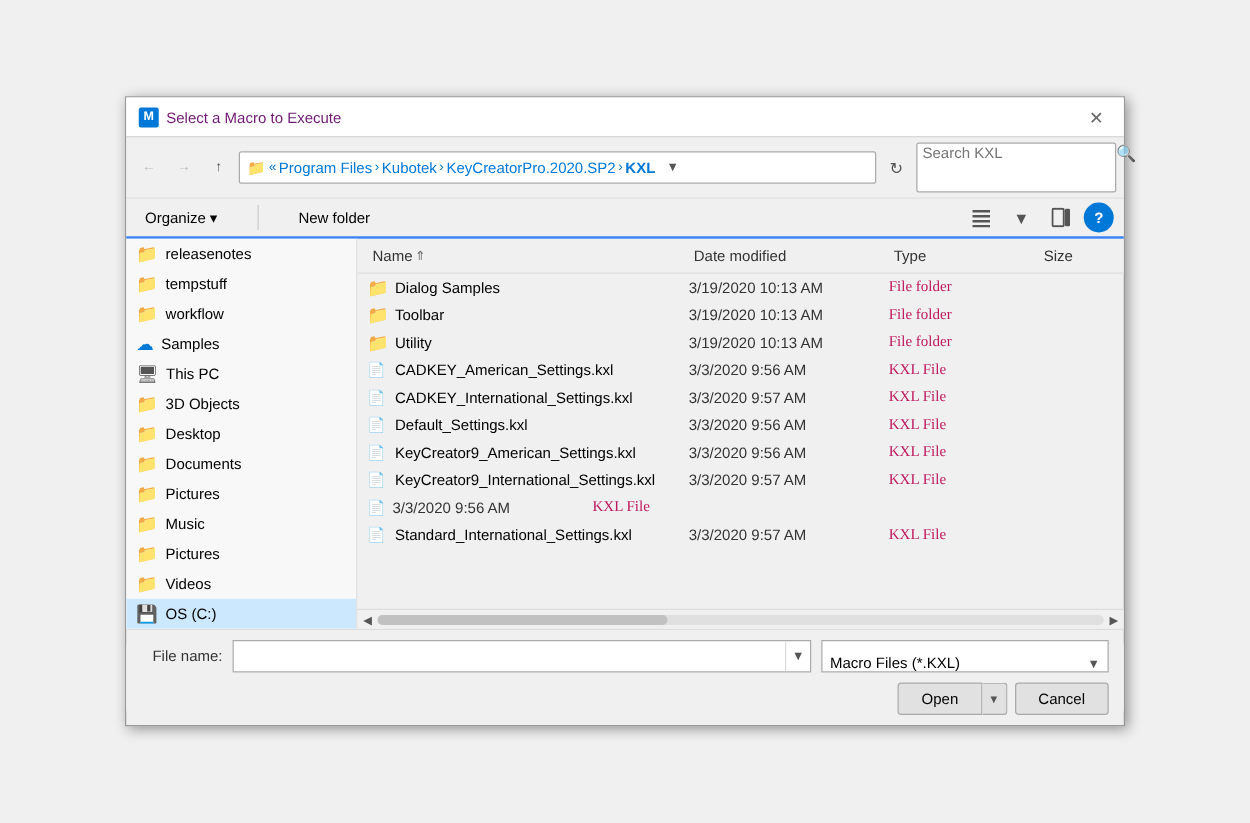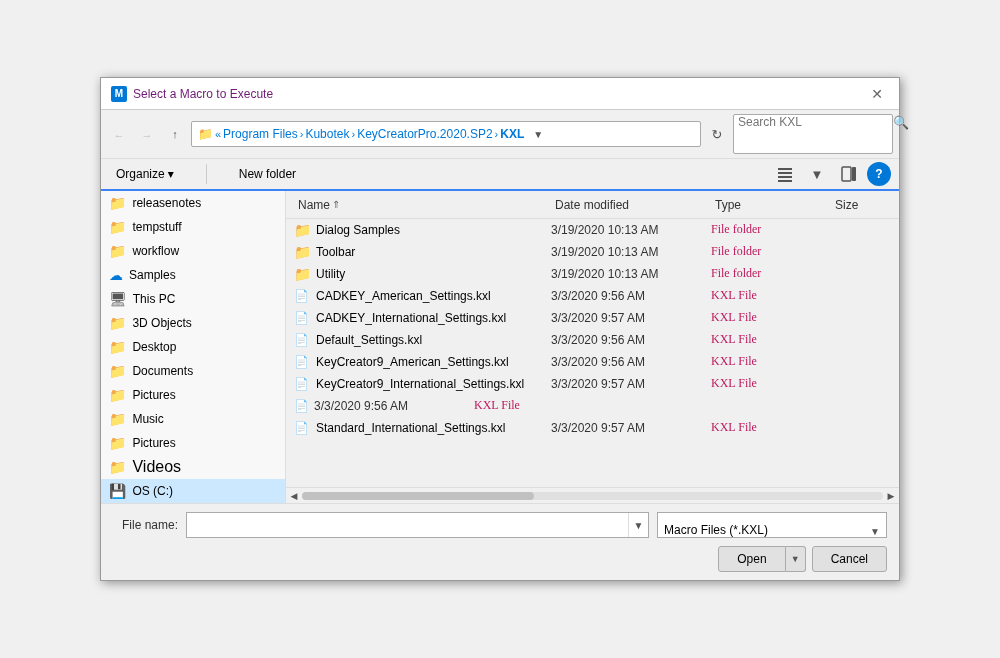--- a/index.html
+++ b/index.html
@@ -493,21 +493,21 @@
         <div class="sidebar-item">
           <span class="folder-icon blue">📁</span>
           <span style="font-size: 12px;">Music</span>
         </div>
         <div class="sidebar-item">
           <span class="folder-icon blue">📁</span>
           <span style="font-size: 12px;">Pictures</span>
         </div>
         <div class="sidebar-item">
           <span class="folder-icon blue">📁</span>
-          <span style="font-size: 16px;">Videos</span>
+          <span style="font-size: 12px;">Videos</span>
         </div>
         <div class="sidebar-item selected">
           <span class="drive-icon">💾</span>
           <span style="font-size: 12px;">OS (C:)</span>
         </div>
       </div>
 
     <div class="file-area">
       <div class="file-list-header">
         <div class="file-list-col col-name">

